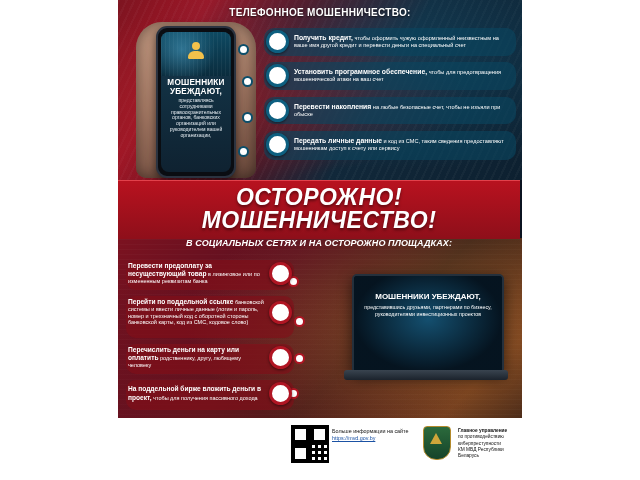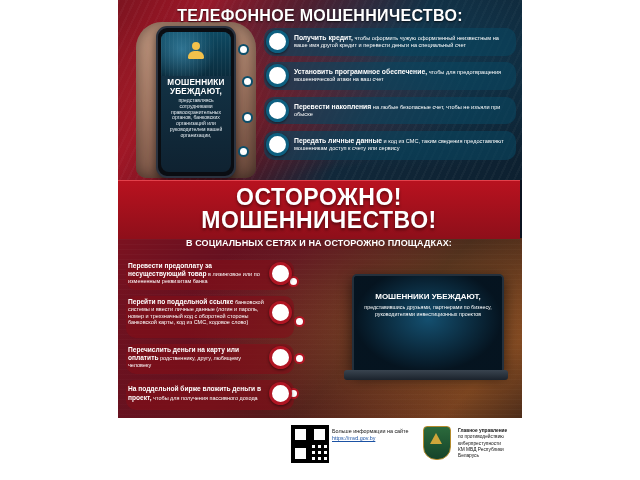--- a/index.html
+++ b/index.html
@@ -8,21 +8,21 @@
 
   
   .top{position:absolute;left:0;top:0;width:404px;height:180px;
        background:linear-gradient(120deg,#7d1420 0%,#a01626 18%,#5d1320 38%,#11283a 62%,#0d2030 100%);}
   .top:before{content:"";position:absolute;left:0;top:0;width:404px;height:180px;
        background:
        radial-gradient(ellipse at 18% 55%, rgba(160,30,40,.55), rgba(0,0,0,0) 60%),
        radial-gradient(ellipse at 70% 30%, rgba(20,80,110,.45), rgba(0,0,0,0) 65%),
        repeating-linear-gradient(115deg, rgba(255,255,255,.03) 0 2px, rgba(0,0,0,0) 2px 7px);}
   .top-title{position:absolute;left:0;top:7px;width:404px;text-align:center;color:#ffffff;
-       font-size:16px;font-weight:bold;letter-spacing:.3px;z-index:6;text-shadow:0 1px 2px rgba(0,0,0,.7);}
+       font-size:10px;font-weight:bold;letter-spacing:.3px;z-index:6;text-shadow:0 1px 2px rgba(0,0,0,.7);}
 
   
   .hand{position:absolute;left:18px;top:22px;width:120px;height:156px;
        background:linear-gradient(160deg,#c9a489 0%,#a8816a 45%,#6d4c3d 100%);
        border-radius:26px 26px 10px 10px;opacity:.95;z-index:2;
        box-shadow:0 0 16px rgba(0,0,0,.5) inset;}
   .phone{position:absolute;left:38px;top:26px;width:76px;height:148px;background:#0a0d12;
        border:2px solid #2b3340;border-radius:11px;z-index:4;box-shadow:0 3px 10px rgba(0,0,0,.6);}
   .phone-screen{position:absolute;left:3px;top:4px;right:3px;bottom:4px;border-radius:8px;
        background:linear-gradient(180deg,#17384d 0%,#123042 40%,#0f2231 100%);overflow:hidden;}
@@ -44,21 +44,21 @@
   .bul{position:absolute;z-index:5;display:flex;align-items:center;}
   .bul .knob{width:17px;height:17px;border-radius:50%;background:#ffffff;border:3px solid #0d5f80;
        flex:0 0 auto;box-shadow:0 1px 3px rgba(0,0,0,.5);}
   .bul .txt{margin-left:5px;color:#ffffff;font-size:5.6px;line-height:1.22;}
   .bul .txt b{font-size:6.8px;font-weight:bold;display:inline;}
   .bul-bg{position:absolute;border-radius:10px;background:rgba(10,70,96,.62);z-index:4;}
 
   
   .band{position:absolute;left:0;top:180px;width:402px;height:58px;
         background:linear-gradient(180deg,#b8121f 0%,#8e0f1a 100%);z-index:7;
-        border-top:1px solid #e2414b;}
+        border-top:1px solid #e2414b;font-style:italic;}
   .band h1{margin:0;color:#ffffff;text-align:center;font-size:23px;font-weight:bold;
         letter-spacing:.5px;line-height:1.02;padding-top:5px;text-shadow:0 2px 3px rgba(0,0,0,.45);}
   .band h1 .l2{display:block;}
   .band .sub{color:#ffffff;text-align:center;font-size:9px;font-weight:bold;margin-top:5px;letter-spacing:.1px;}
 
   
   .bottom{position:absolute;left:0;top:238px;width:404px;height:242px;
         background:linear-gradient(135deg,#7c1220 0%,#5a1020 30%,#3a2218 55%,#6b3a1c 78%,#2a1a14 100%);}
   .bottom:before{content:"";position:absolute;inset:0;
         background:

